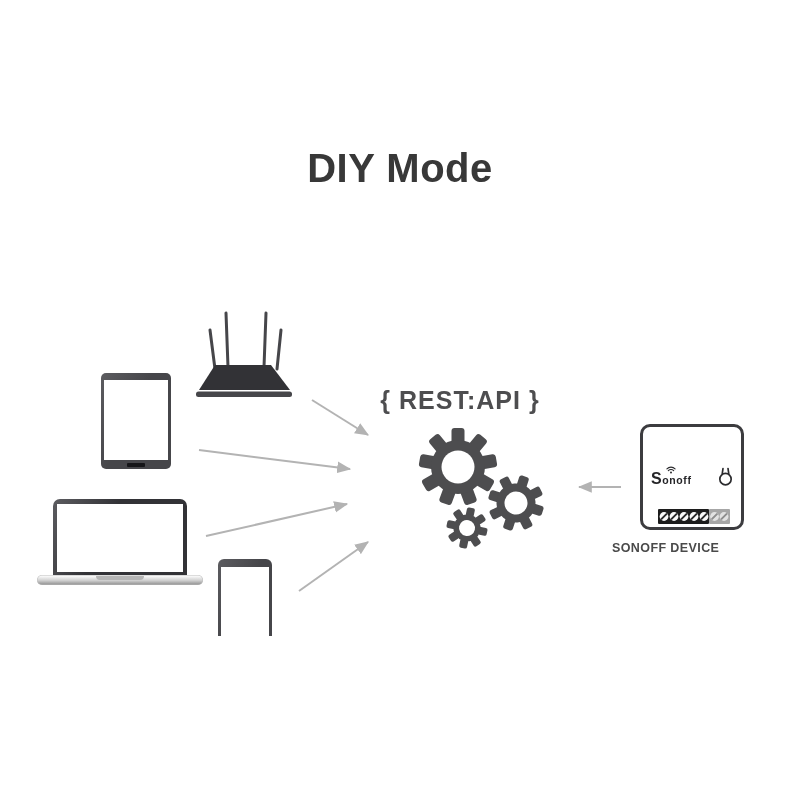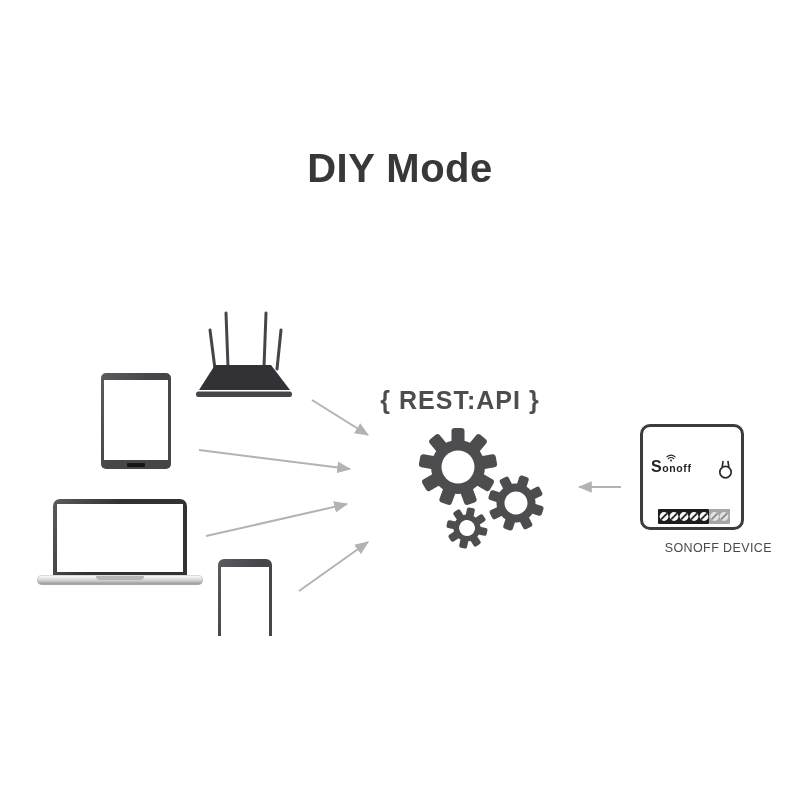--- a/index.html
+++ b/index.html
@@ -54,40 +54,40 @@
   
   .api-label{position:absolute;left:364px;top:386px;width:192px;text-align:center;
              font-size:25px;font-weight:700;letter-spacing:1px;color:var(--gear)}
   .gears-svg{left:405px;top:418px;width:160px;height:135px}
   .gear-part{fill:var(--gear)}
   .gear-hole{fill:var(--background)}
 
   
   .sonoff-box{position:absolute;left:640px;top:424px;width:104px;height:106px;background:var(--background);
               border:3px solid #3c3c3f;border-radius:10px}
-  .logo-row{position:absolute;left:8px;right:7px;top:32px;height:22px;display:flex;
-            justify-content:space-between;align-items:flex-start}
+  .logo-row{position:absolute;left:8px;right:7px;top:38px;height:22px;display:flex;
+            justify-content:space-between;align-items:flex-end}
   .logo-wrap{position:relative;line-height:1}
   .sonoff-logo{display:inline-block;font-size:10.5px;font-weight:800;letter-spacing:.6px;color:#252528}
   .sonoff-logo::first-letter{font-size:16px}
   .wifi-svg{position:static;width:10px;height:8px;position:absolute;left:15px;top:-5px}
   .wifi-svg path{fill:none;stroke:#2b2b2e;stroke-width:1.1;stroke-linecap:round}
   .wifi-svg circle{fill:#2b2b2e}
   .pair-svg{position:static;width:17px;height:21px}
   .pair-svg line{stroke:#2b2b2e;stroke-width:1.6;stroke-linecap:round}
   .pair-svg circle{fill:none;stroke:#2b2b2e;stroke-width:1.6}
   .term-svg{left:15px;bottom:3px;width:72px;height:15px}
   .term-dark{fill:var(--terminal-dark)}
   .term-light{fill:var(--terminal-light)}
   .screw{fill:#fafafa}
   .screw-alt{fill:#e2e2e2}
   .slot{stroke:#2a2a2a;stroke-width:2;stroke-linecap:round}
   .slot-alt{stroke:#8d8d8d}
-  .sonoff-label{position:absolute;left:612px;top:541px;width:160px;text-align:right;
-                font-size:12.5px;font-weight:400;letter-spacing:.4px;color:var(--label-ink)}
+  .sonoff-label{position:absolute;left:612px;top:541px;width:160px;text-align:left;
+                font-size:12.5px;font-weight:700;letter-spacing:.4px;color:var(--label-ink)}
 </style>
 </head>
 <body>
 
 <div class="stage">
 
   <div class="title">DIY Mode</div>
 
   <svg class="overlay" viewBox="0 0 800 800">
     <defs>

